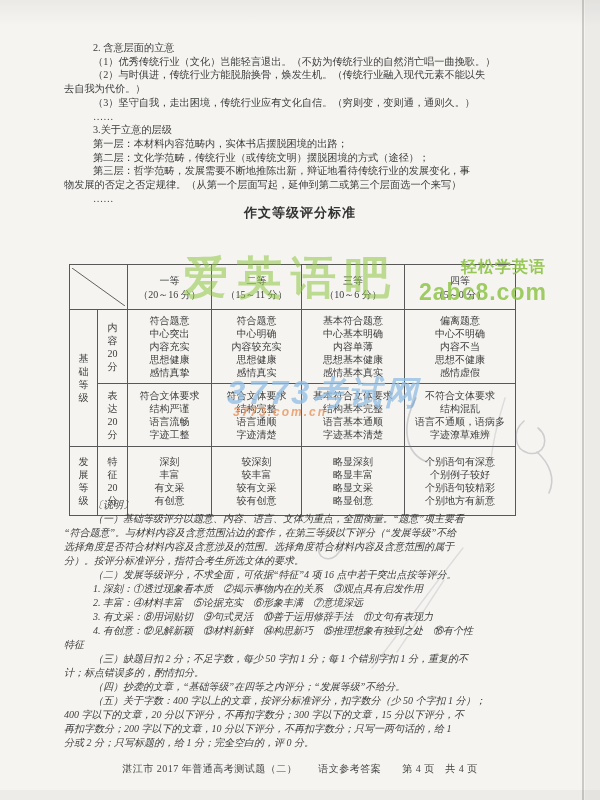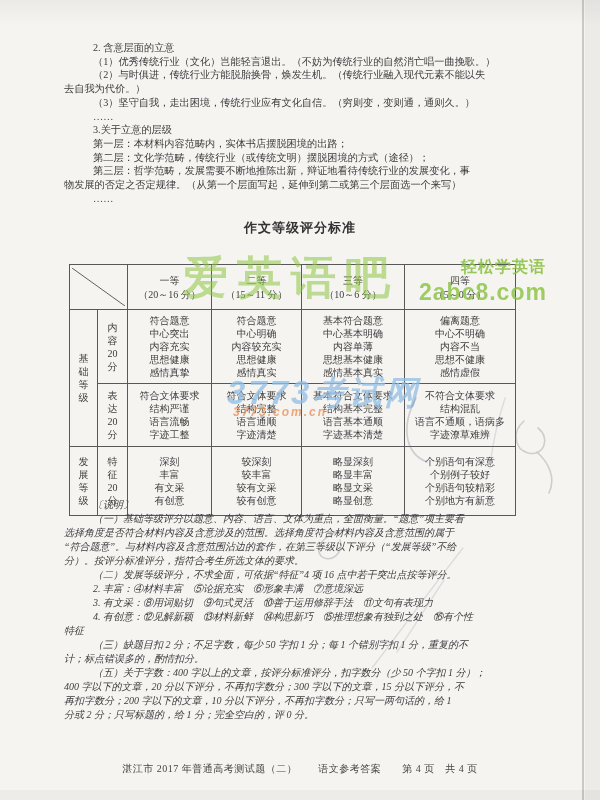--- a/index.html
+++ b/index.html
@@ -17,21 +17,21 @@
   .right-line{position:absolute;top:0;right:16px;width:2px;height:800px;background:rgba(95,90,85,.28);}
   .bottom-shade{position:absolute;bottom:0;left:0;width:600px;height:10px;background:rgba(0,0,0,.03);}
 
   
   .intro{position:absolute;top:41px;left:64px;right:54px;font-size:10.2px;line-height:13.7px;}
   .notes{position:absolute;top:498px;left:64px;right:52px;font-size:10px;line-height:14px;font-style:italic;}
   .line{white-space:nowrap;}
   .ind{padding-left:29px;}
 
   .tbl-title{position:absolute;top:204px;left:0;width:600px;text-align:center;
-    font-weight:bold;font-size:13px;color:#333;letter-spacing:1px;margin-top:15px;}
+    font-weight:bold;font-size:13px;color:#333;letter-spacing:1px;}
 
   
   table.grading{position:absolute;top:228px;left:69px;width:446px;
     border-collapse:collapse;table-layout:fixed;font-size:10px;color:#3c3c3c;margin-top:36px;}
   table.grading td{border:1px solid #585858;text-align:center;vertical-align:middle;
     padding:3px 2px;line-height:13px;}
   td.diag{padding:0;position:relative;}
   td.diag svg{display:block;width:100%;height:38px;}
   .head td{height:38px;padding:0 2px;}
   .grade-name{line-height:14px;}
@@ -189,30 +189,32 @@
 个别例子较好
 个别语句较精彩
 个别地方有新意</td>
     </tr>
   </tbody>
     </table>
 
   <div class="notes">
       <div class="line ind">〔说明〕</div>
       <div class="line ind">（一）基础等级评分以题意、内容、语言、文体为重点，全面衡量。“题意”项主要看</div>
+      <div class="line">“符合题意”。与材料内容及含意范围沾边的套作，在第三等级以下评分（“发展等级”不给</div>
       <div class="line">选择角度是否符合材料内容及含意涉及的范围。选择角度符合材料内容及含意范围的属于</div>
-      <div class="line">“符合题意”。与材料内容及含意范围沾边的套作，在第三等级以下评分（“发展等级”不给</div>
       <div class="line">分）。按评分标准评分，指符合考生所选文体的要求。</div>
       <div class="line ind">（二）发展等级评分，不求全面，可依据“特征”4 项 16 点中若干突出点按等评分。</div>
+      <div class="line ind">1. 深刻：①透过现象看本质　②揭示事物内在的关系　③观点具有启发作用</div>
       <div class="line ind">2. 丰富：④材料丰富　⑤论据充实　⑥形象丰满　⑦意境深远</div>
       <div class="line ind">3. 有文采：⑧用词贴切　⑨句式灵活　⑩善于运用修辞手法　⑪文句有表现力</div>
       <div class="line ind">4. 有创意：⑫见解新颖　⑬材料新鲜　⑭构思新巧　⑮推理想象有独到之处　⑯有个性</div>
       <div class="line">特征</div>
       <div class="line ind">（三）缺题目扣 2 分；不足字数，每少 50 字扣 1 分；每 1 个错别字扣 1 分，重复的不</div>
       <div class="line">计；标点错误多的，酌情扣分。</div>
+      <div class="line ind">（四）抄袭的文章，“基础等级”在四等之内评分；“发展等级”不给分。</div>
       <div class="line ind">（五）关于字数：400 字以上的文章，按评分标准评分，扣字数分（少 50 个字扣 1 分）；</div>
       <div class="line">400 字以下的文章，20 分以下评分，不再扣字数分；300 字以下的文章，15 分以下评分，不</div>
       <div class="line">再扣字数分；200 字以下的文章，10 分以下评分，不再扣字数分；只写一两句话的，给 1</div>
       <div class="line">分或 2 分；只写标题的，给 1 分；完全空白的，评 0 分。</div>
     </div>
 
   <div class="footer">湛江市 2017 年普通高考测试题（二）　　语文参考答案　　第 4 页　共 4 页</div>
 
   <div class="wm wm-big">爱英语吧</div>
   <div class="wm wm-slogan">轻松学英语</div>

